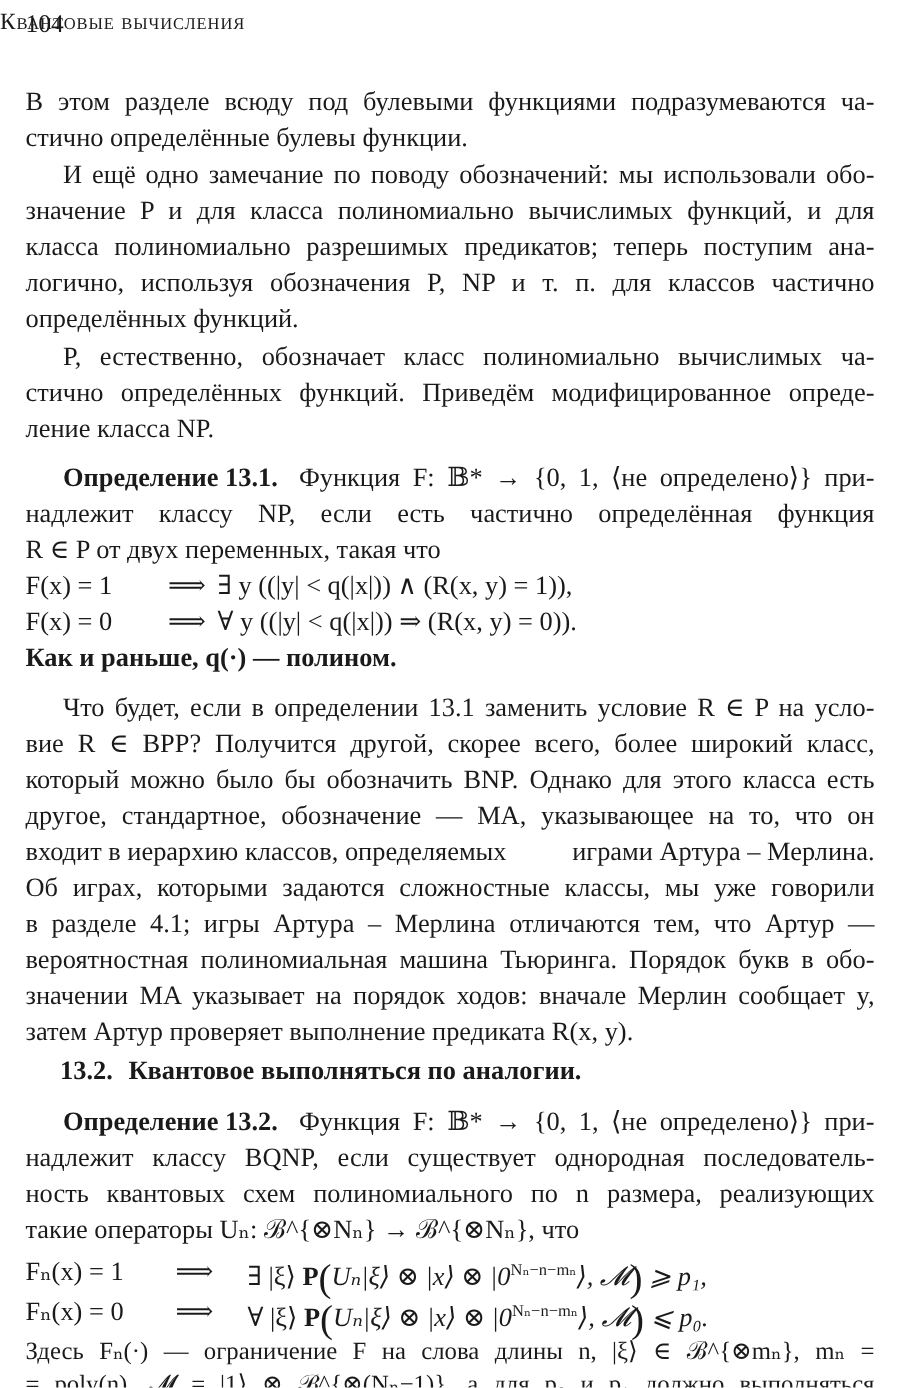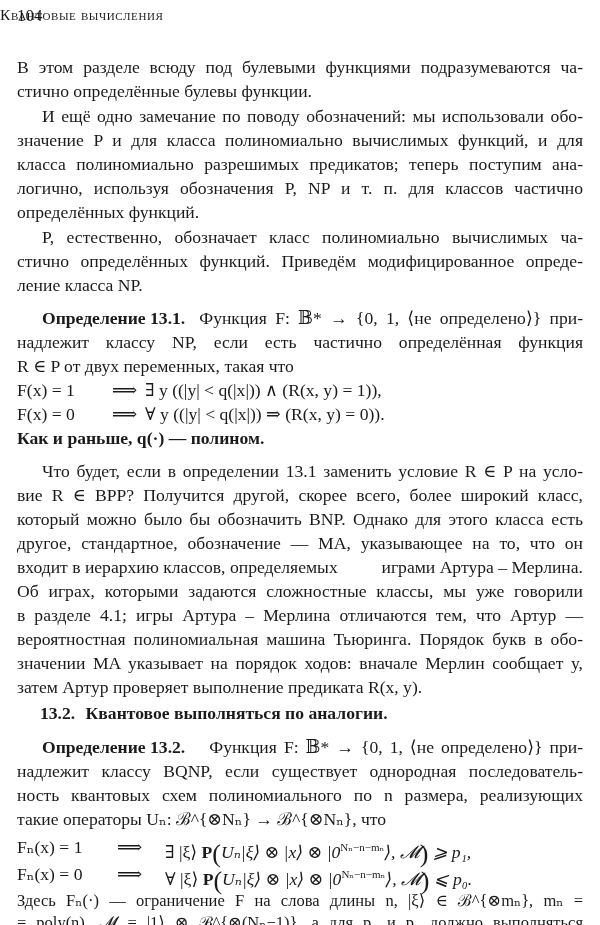--- a/index.html
+++ b/index.html
@@ -76,21 +76,21 @@
   <div class="ln j" style="top:604px">в разделе 4.1; игры Артура – Мерлина отличаются тем, что Артур —</div>
   <div class="ln j" style="top:628px">вероятностная полиномиальная машина Тьюринга. Порядок букв в обо-</div>
   <div class="ln j" style="top:652px">значении MA указывает на порядок ходов: вначале Мерлин сообщает y,</div>
   <div class="ln" style="top:676px">затем Артур проверяет выполнение предиката R(x, y).</div>
 
   <div class="sec" style="top:702px">
     <span>13.2.</span>
     <span style="margin-left:6px;">Квантовое выполняться по аналогии.</span>
   </div>
 
-  <div class="ln ind" style="top:736px; display:flex; justify-content:flex-start;gap:10px;">
+  <div class="ln ind" style="top:736px; display:flex; justify-content:flex-start;">
     <span class="b">Определение 13.2.</span>
     <span class="it" style="margin-left:14px; flex:1; text-align:justify; text-align-last:justify;">Функция F: 𝔹* → {0, 1, ⟨не определено⟩} при-</span>
   </div>
   <div class="ln j it" style="top:760px">надлежит классу BQNP, если существует однородная последователь-</div>
   <div class="ln j it" style="top:784px">ность квантовых схем полиномиального по n размера, реализующих</div>
   <div class="ln it" style="top:808px">такие операторы Uₙ: ℬ^{⊗Nₙ} → ℬ^{⊗Nₙ}, что</div>
 
   <div class="math it m-lhs2" style="top:836px">Fₙ(x) = 1</div>
   <div class="math m-arr2" style="top:836px">⟹</div>
   <div class="math m-rhs2" style="top:836px">

